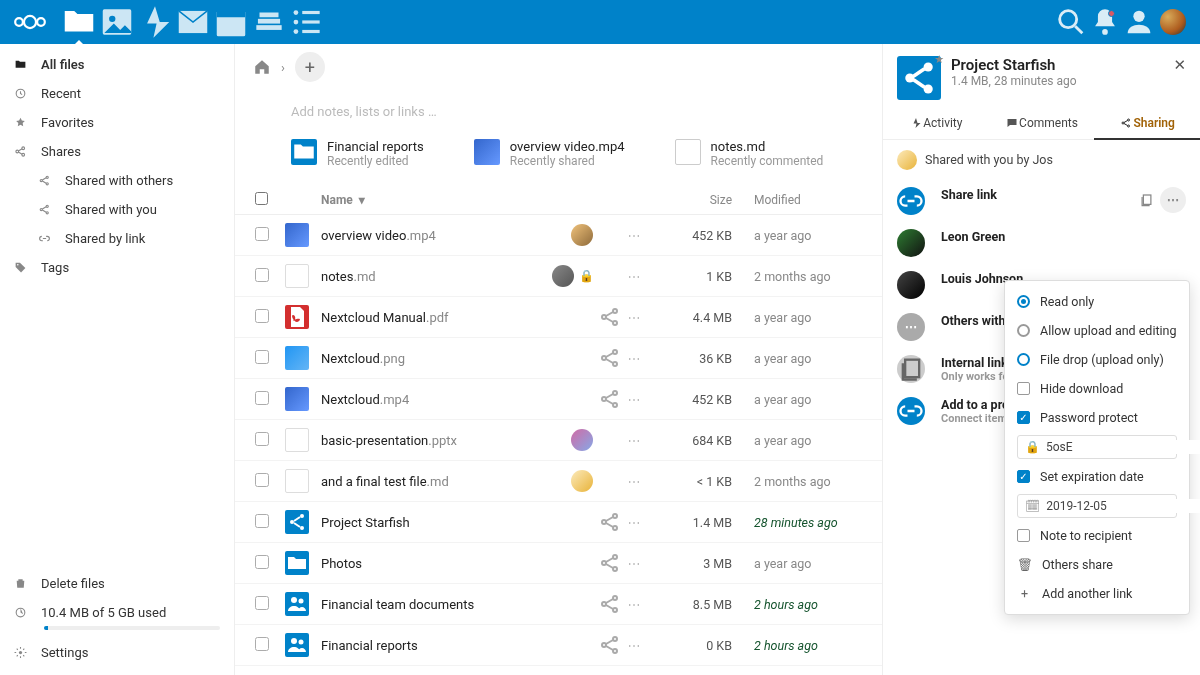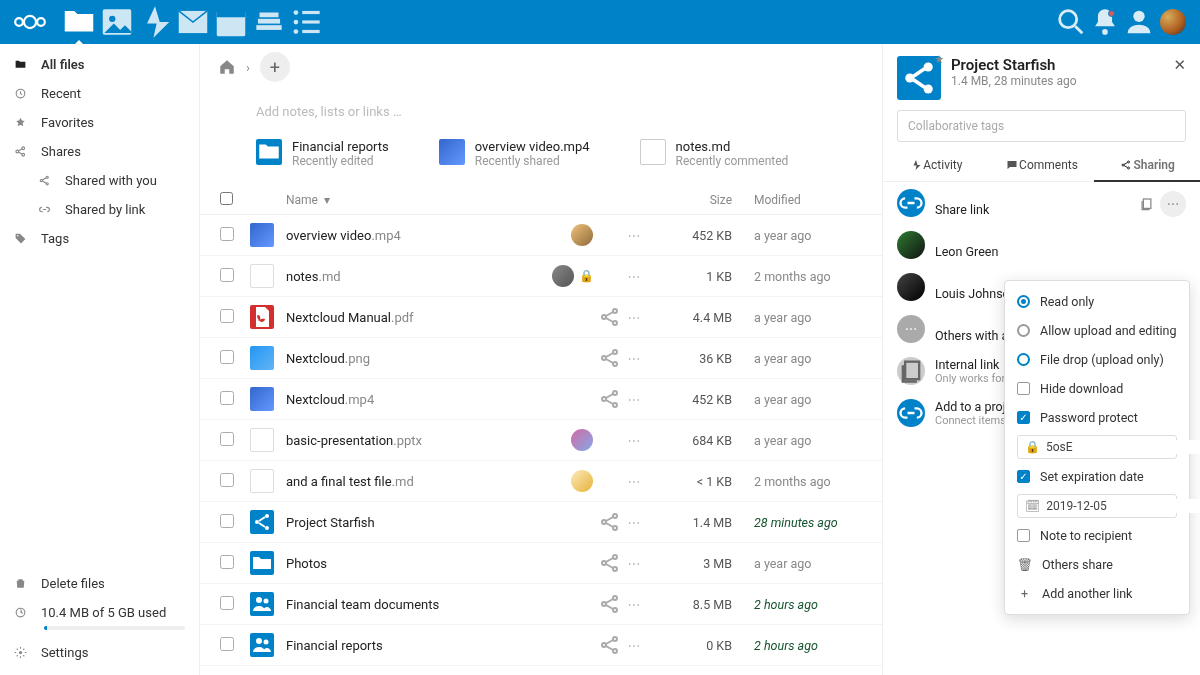--- a/index.html
+++ b/index.html
@@ -13,21 +13,21 @@
 .topnav .ni { width: 38px; height: 44px; display:flex; align-items:center; justify-content:center; opacity:.8; cursor:pointer; position:relative; }
 .topnav .ni.active { opacity:1; }
 .topnav .ni.active::after { content:""; position:absolute; bottom:-1px; left:50%; transform:translateX(-50%); border:5px solid transparent; border-bottom-color:#fff; }
 .toptools { margin-left:auto; display:flex; align-items:center; }
 .toptools .ti { width: 34px; height:44px; display:flex; align-items:center; justify-content:center; opacity:.85; cursor:pointer; position:relative; }
 .avatar-main { width: 26px; height:26px; border-radius:50%; background: radial-gradient(circle at 30% 30%, #ffb347, #cc5500 60%, #222); }
 .notif-dot { position:absolute; top:10px; right:7px; width:7px;height:7px;border-radius:50%; background:#ff5252; border:1px solid #0082c9;}
 
 
 .wrap { display:flex; height: calc(675px - 44px); }
-.sidebar-left { width: 200px; border-right: 1px solid #eee; display:flex; flex-direction:column; padding-top:6px; }
+.sidebar-left { width: 235px; border-right: 1px solid #eee; display:flex; flex-direction:column; padding-top:6px; }
 .sb-item { display:flex; align-items:center; padding: 7px 14px; color:#333; cursor:pointer; gap:14px; font-size:13px;}
 .sb-item.active { font-weight:600; }
 .sb-sub { padding-left: 38px; }
 .sb-spacer { flex:1; }
 .sb-bottom { padding-bottom: 8px; border-top:0; }
 .quota-bar { margin: 4px 14px 8px 44px; height:4px; background:#eee; border-radius:2px; overflow:hidden;}
 .quota-bar > div { height:100%; background:#0082c9; }
 
 
 .main { flex:1; display:flex; flex-direction:column; overflow:hidden; position:relative; padding-right:318px;}
@@ -39,21 +39,21 @@
 .rec { display:flex; gap:10px; align-items:flex-start; cursor:pointer;}
 .rec .thumb { width:26px;height:26px; background:#0082c9; border-radius:2px; display:flex;align-items:center;justify-content:center;}
 .rec .thumb.folder { background:#0082c9; }
 .rec .thumb.video { background:linear-gradient(135deg,#36c,#69f);}
 .rec .thumb.doc { background:#fff; border:1px solid #ccc;}
 .rec .meta .t { font-size:13px; color:#222;}
 .rec .meta .s { font-size:12px; color:#999;}
 
 .filehead { display:flex; align-items:center; padding: 6px 20px; color:#888; font-size:12px; border-bottom:1px solid #eee;}
 .filehead .chk { width:28px;}
-.filehead .nm { flex:1; padding-left:10px; display:flex; align-items:center; gap:6px;}
+.filehead .nm { flex:1; padding-left:10px; display:flex; align-items:center; gap:6px;font-weight:bold;}
 .filehead .sz { width:86px; text-align:right;}
 .filehead .md { width:130px; text-align:left; padding-left:22px;}
 
 .flist { overflow:auto; flex:1;}
 .frow { display:flex; align-items:center; padding: 8px 20px; border-bottom:1px solid #f3f3f3; }
 .frow .chk { width:28px;}
 .frow input[type=checkbox]{ width:14px;height:14px; accent-color:#0082c9; opacity:.6}
 .frow .ico { width:28px; display:flex; align-items:center; justify-content:center;}
 .fthumb { width:24px;height:24px;border-radius:2px; background:#0082c9; display:flex;align-items:center;justify-content:center;color:#fff;}
 .fthumb.doc { background:#fff; border:1px solid #ddd; color:#888; font-size:8px; line-height:1; padding-top:2px;}
@@ -81,26 +81,26 @@
 .details { position:absolute; right:0; top:0; bottom:0; width:318px; border-left:1px solid #eee; background:#fff; display:flex; flex-direction:column; overflow:hidden;}
 .dhead { display:flex; padding:12px 14px 10px; gap:10px; align-items:flex-start;}
 .dhead-icon { width:44px;height:44px; background:#0082c9; border-radius:3px; display:flex; align-items:center; justify-content:center; color:#fff; position:relative;}
 .dhead-icon .star { position:absolute; top:-3px; right:-3px; color:#888; font-size:11px;}
 .dtitle { font-size:15px; font-weight:600;}
 .dmeta { font-size:12px; color:#888;}
 .dclose { margin-left:auto; cursor:pointer; color:#555; font-size:15px;}
 .tagbar { margin:0 14px 10px; border:1px solid #ddd; border-radius:3px; padding:8px 10px; color:#aaa; font-size:12px;}
 .dtabs { display:flex; border-bottom:1px solid #eee;}
 .dtab { flex:1; text-align:center; padding:6px 0 8px; font-size:12px; color:#444; cursor:pointer; position:relative;}
-.dtab.active { color:#737373; font-weight:600;}
+.dtab.active { color:#a16207; font-weight:600;}
 .dtab.active::after { content:""; position:absolute; left:0;right:0;bottom:-1px; height:2px; background:#333;}
 .sharer { display:flex; align-items:center; gap:8px; padding:10px 14px; font-size:12.5px; color:#444;}
 .sharer .ravatar{width:20px;height:20px;}
 .shareinput { margin:0 14px 8px; border:1px solid #ddd; padding:7px 9px; font-size:12px; color:#999; border-radius:2px;}
-.srow { display:flex; align-items:flex-end; gap:10px; padding:7px 14px; font-size:12.5px; cursor:pointer;}
+.srow { display:flex; align-items:flex-start; gap:16px; padding:7px 14px; font-size:12.5px; cursor:pointer;font-weight:bold;}
 .sicon { width:28px;height:28px;border-radius:50%; display:flex;align-items:center;justify-content:center; color:#fff;}
 .sicon.link{background:#0082c9;}
 .sicon.p1{background:linear-gradient(135deg,#2e7d32,#111);}
 .sicon.p2{background:linear-gradient(135deg,#444,#000);}
 .sicon.grp{background:#aaa;}
 .sicon.int{background:#ccc;color:#555;}
 .sicon.proj{background:#0082c9;}
 .srow .ssub { font-size:11px; color:#999; line-height:1.2;}
 .srow .sact { margin-left:auto; display:flex; gap:6px; color:#888;}
 .sact .dot3 { width:26px;height:26px;border-radius:50%;background:#eee;display:flex;align-items:center;justify-content:center;}
@@ -250,20 +250,31 @@
       </div>
     <div class="sb-item sb-sub">
         <span class="ic gray">
           <svg viewBox="0 0 24 24" fill="none" stroke="#888" stroke-width="2">
             <circle cx="6" cy="12" r="2"></circle>
             <circle cx="17" cy="6" r="2"></circle>
             <circle cx="17" cy="18" r="2"></circle>
             <path d="m8 11 7-4M8 13l7 4"></path>
           </svg>
         </span>
+        <span>Shared with others</span>
+      </div>
+    <div class="sb-item sb-sub">
+        <span class="ic gray">
+          <svg viewBox="0 0 24 24" fill="none" stroke="#888" stroke-width="2">
+            <circle cx="6" cy="12" r="2"></circle>
+            <circle cx="17" cy="6" r="2"></circle>
+            <circle cx="17" cy="18" r="2"></circle>
+            <path d="m8 11 7-4M8 13l7 4"></path>
+          </svg>
+        </span>
         <span>Shared with you</span>
       </div>
     <div class="sb-item sb-sub">
         <span class="ic gray">
           <svg viewBox="0 0 24 24" fill="none" stroke="#888" stroke-width="2">
             <path d="M9 12h6M7 8a4 4 0 0 0 0 8h2M17 16a4 4 0 0 0 0-8h-2"></path>
           </svg>
         </span>
         <span>Shared by link</span>
       </div>
@@ -602,41 +613,44 @@
               <path d="m9 11 6-4M9 13l6 4" stroke="#fff" stroke-width="2"></path>
             </svg>
           <span class="star">★</span>
         </div>
         <div>
           <div class="dtitle">Project Starfish</div>
           <div class="dmeta">1.4 MB, 28 minutes ago</div>
         </div>
         <div class="dclose">✕</div>
       </div>
-      <div class="tagbar">Collaborative tags</div>
       <div class="dtabs">
         <div class="dtab"><div class="ic" style="margin:0 auto 2px;width:14px">
               <svg viewBox="0 0 24 24" fill="#555">
                 <path d="M12 2l3 10h6L11 22l2-9H7z"></path>
               </svg>
             </div><span>Activity</span></div>
         <div class="dtab"><div class="ic" style="margin:0 auto 2px;width:14px">
               <svg viewBox="0 0 24 24" fill="#555">
                 <path d="M3 4h18v12H8l-5 4z"></path>
               </svg>
             </div><span>Comments</span></div>
         <div class="dtab active"><div class="ic" style="margin:0 auto 2px;width:14px">
               <svg viewBox="0 0 24 24" fill="none" stroke="#222" stroke-width="2">
                 <circle cx="6" cy="12" r="2"></circle>
                 <circle cx="17" cy="6" r="2"></circle>
                 <circle cx="17" cy="18" r="2"></circle>
                 <path d="m8 11 7-4M8 13l7 4"></path>
               </svg>
             </div><span>Sharing</span></div>
       </div>
+      <div class="sharer">
+          <div class="ravatar a4"></div>
+          <span>Shared with you by Jos</span>
+        </div>
 
       <div class="srow">
         <div class="sicon link">
             <svg viewBox="0 0 24 24" width="15" fill="none" stroke="#fff" stroke-width="2">
               <path d="M9 12h6M7 8a4 4 0 0 0 0 8h2M17 16a4 4 0 0 0 0-8h-2"></path>
             </svg>
           </div>
         <span>Share link</span>
         <div class="sact">
           <span><svg viewBox="0 0 24 24" width="15" fill="none" stroke="#888" stroke-width="2">

